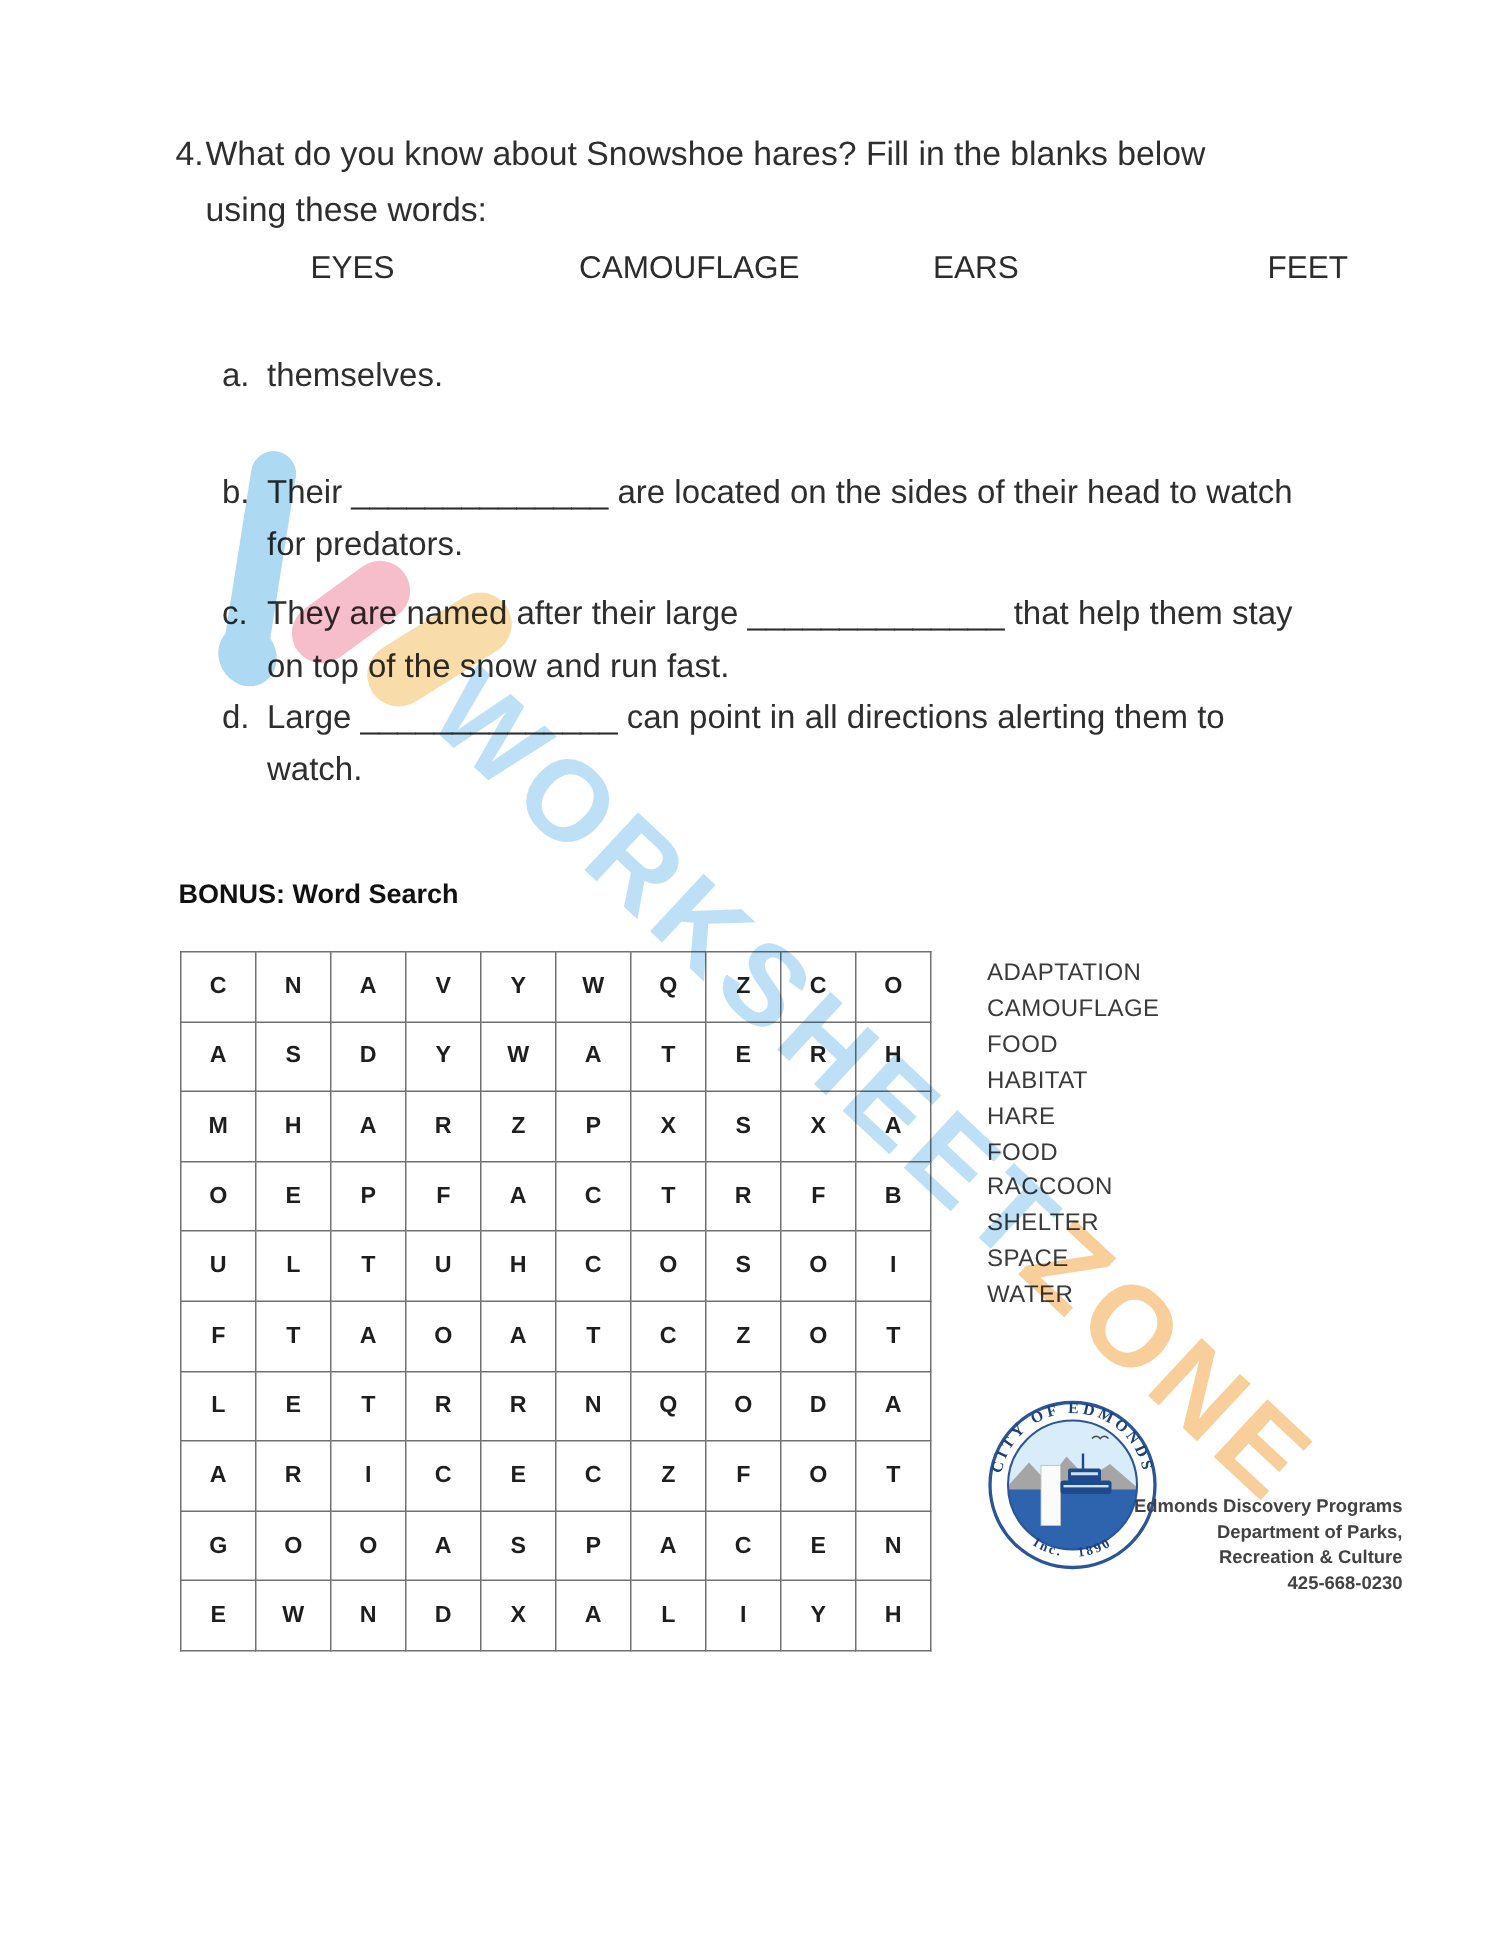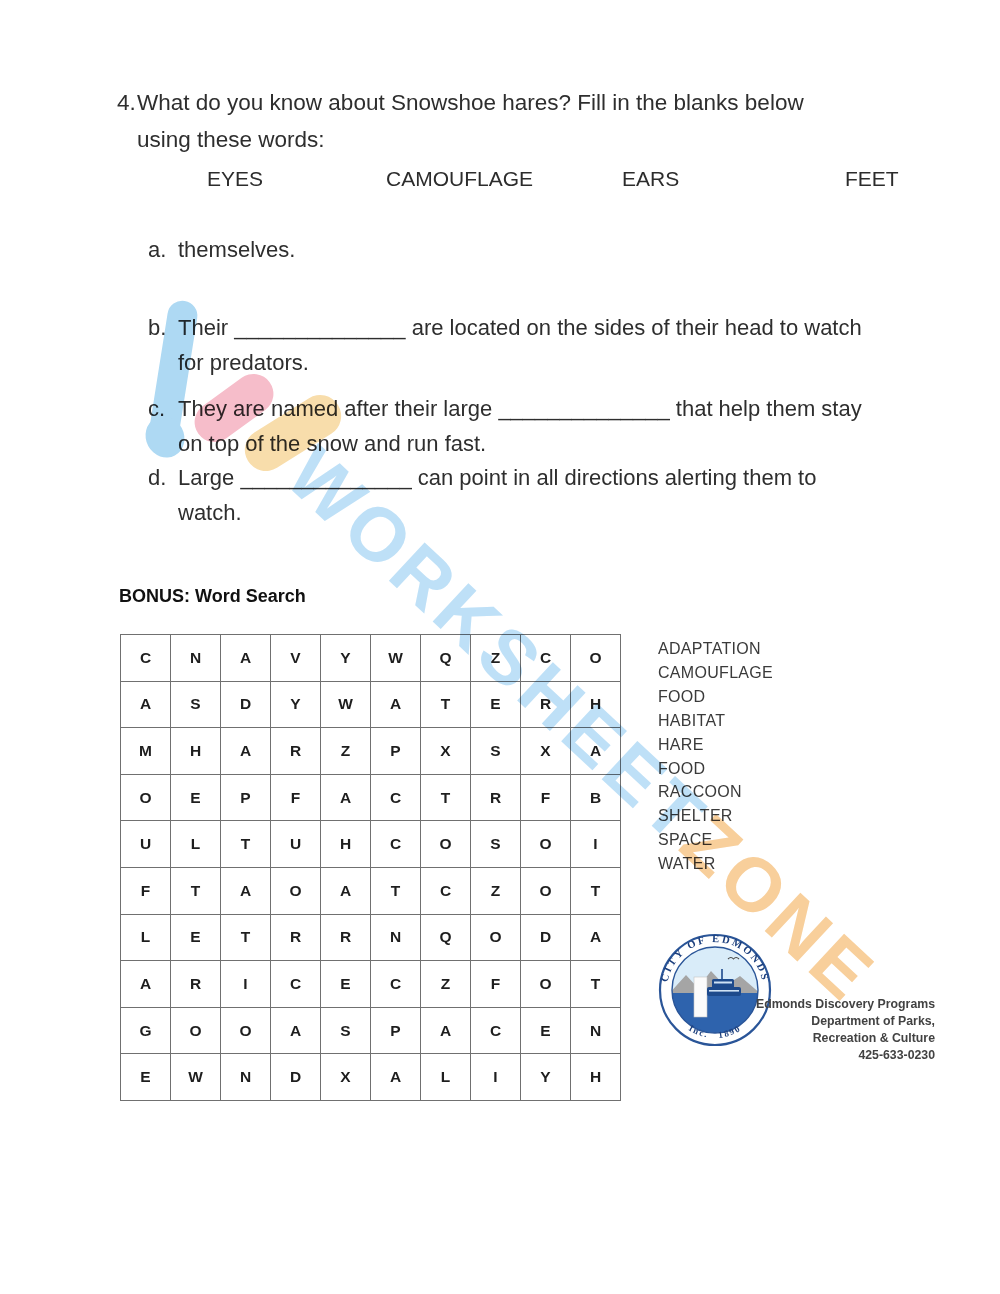--- a/index.html
+++ b/index.html
@@ -278,21 +278,21 @@
     </text>
     <text font-family="Liberation Serif, serif" font-size="9" font-weight="bold" fill="#1c3f7d" letter-spacing="1.6" word-spacing="7">
       <textPath href="#sealBottomArc" startOffset="50%" text-anchor="middle">Inc. 1890</textPath>
     </text>
   </svg>
 
   <div id="contact">
     <div>Edmonds Discovery Programs</div>
     <div>Department of Parks,</div>
     <div>Recreation &amp; Culture</div>
-    <div>425-633-0230</div>
+    <div>425-668-0230</div>
   </div>
 
   <div id="watermark-layer">
     <div id="wm-blue-stroke" class="wm-shape"></div>
     <div id="wm-blue-hook" class="wm-shape"></div>
     <div id="wm-pink-pill" class="wm-shape"></div>
     <div id="wm-yellow-pill" class="wm-shape"></div>
     <div id="wm-text">
       <span class="wm-blue-txt">WORKSHEET</span><span class="wm-orange-txt">ZONE</span>
     </div>

